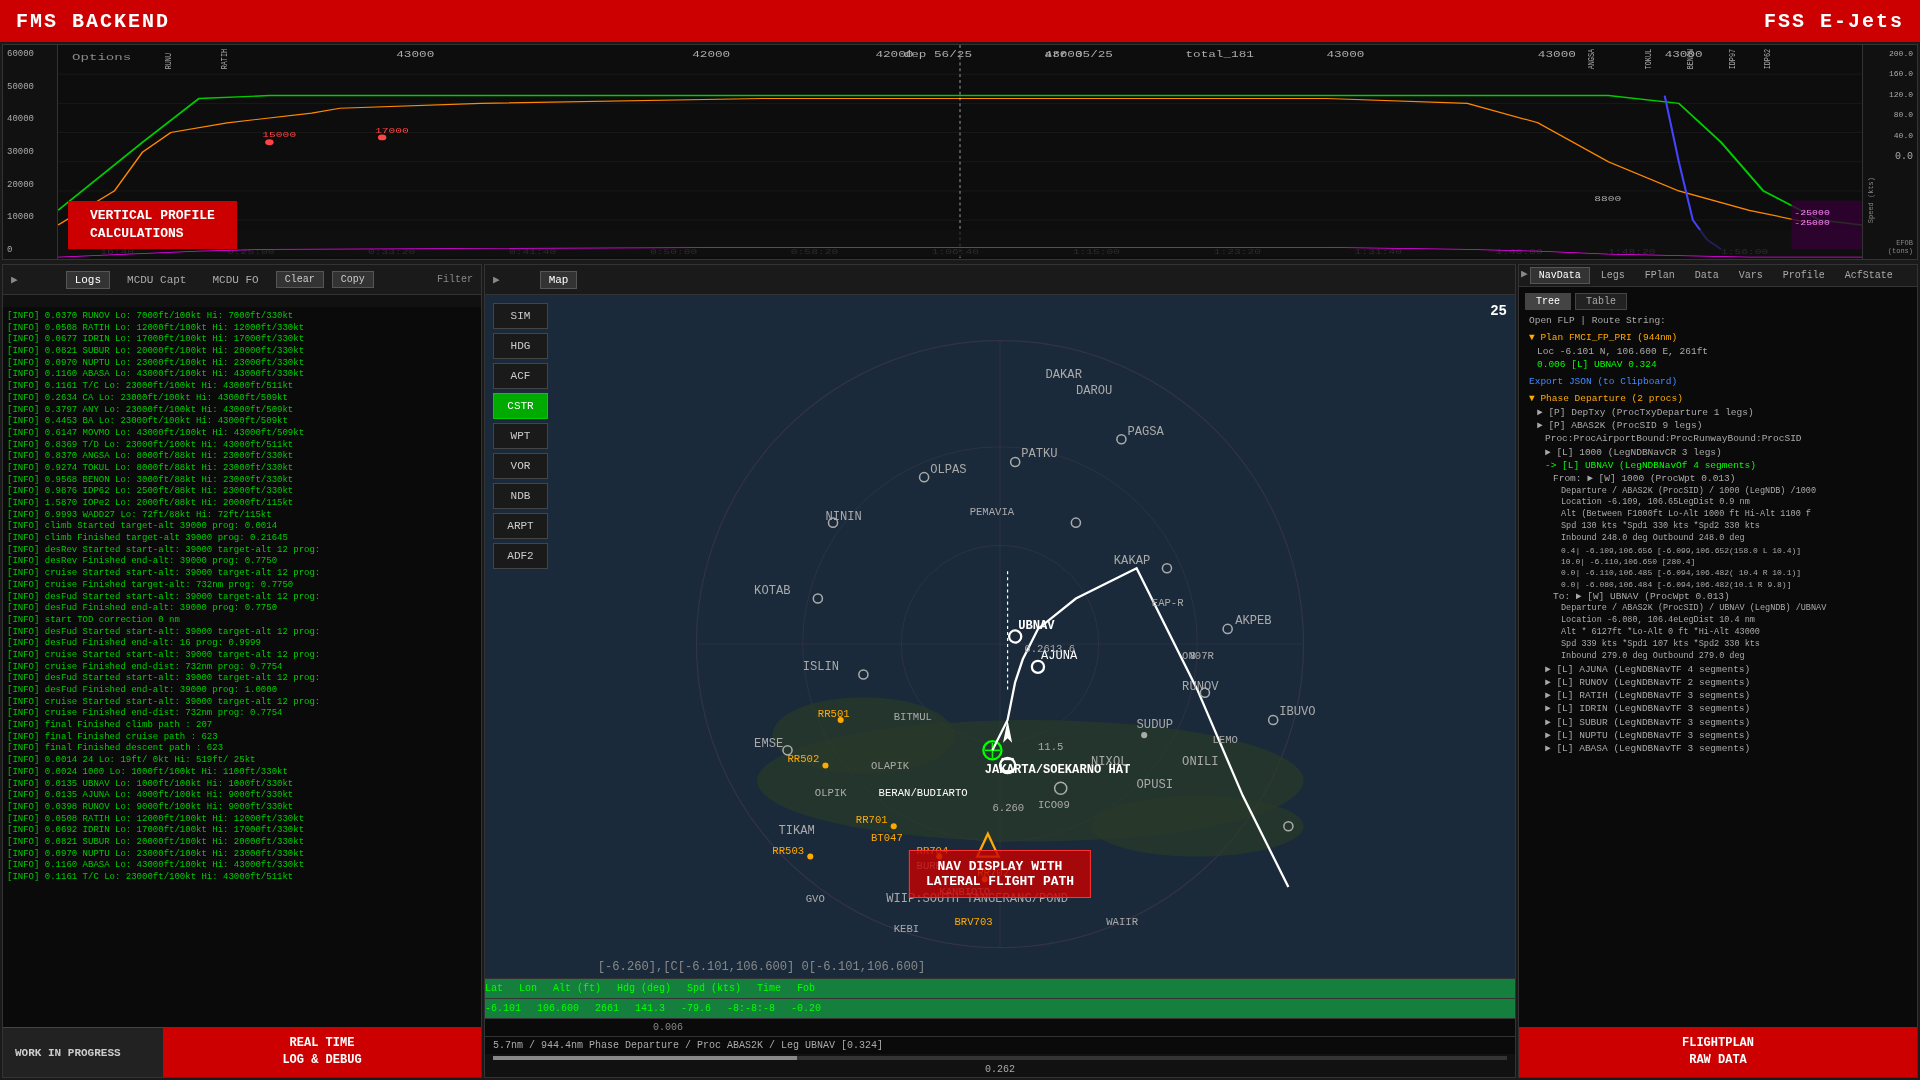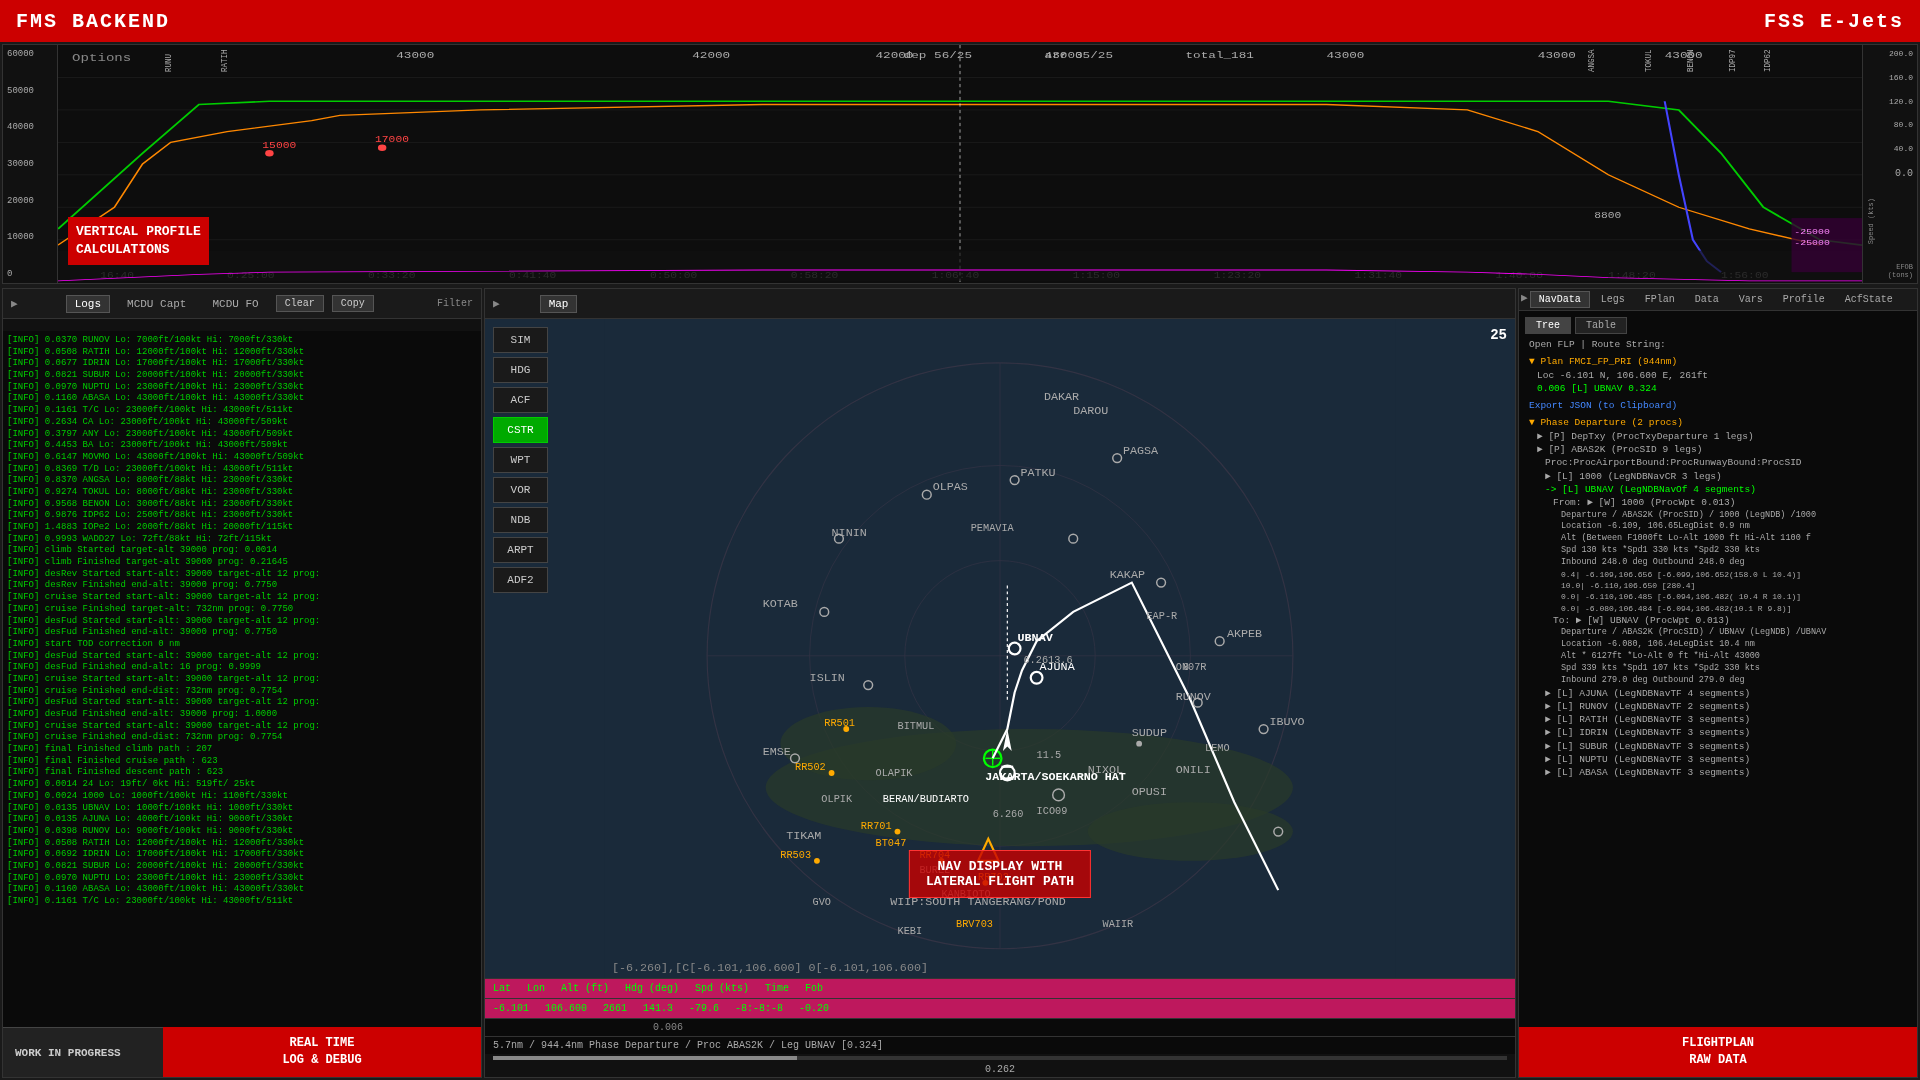--- a/index.html
+++ b/index.html
@@ -37,36 +37,36 @@
 
     
     .main-content {
       display: flex;
       flex-direction: column;
       height: calc(1080px - 42px);
     }
 
     
     .vertical-profile {
-      height: 240px;
+      height: 216px;
       background: #0a0a0a;
       border: 1px solid #333;
       display: flex;
       position: relative;
       margin: 2px;
     }
     .vp-label {
       position: absolute;
-      bottom: 18px;
+      bottom: 10px;
       left: 10px;
       background: #cc0000;
       color: white;
       font-weight: bold;
       font-size: 13px;
-      padding: 6px 8px;
+      padding: 6px 22px;
       line-height: 1.4;
     }
     .vp-chart {
       flex: 1;
       background: #0d0d0d;
       position: relative;
       overflow: hidden;
     }
     .vp-y-axis {
       width: 55px;
@@ -239,23 +239,23 @@
       transform: translateX(-50%);
       background: rgba(200,0,0,0.8);
       color: white;
       padding: 8px 16px;
       font-weight: bold;
       font-size: 13px;
       text-align: center;
       border: 1px solid #ff3333;
     }
     .map-info-bar {
-      background: #be185d;
+      background: #15803d;
       border-top: 1px solid #333;
-      padding: 4px 8px;
+      padding: 4px 0;
       display: flex;
       gap: 16px;
       font-size: 10px;
       color: #aaa;
     }
     .map-info-bar span { color: #00ff00; }
     .map-coords {
       background: #0a0a0a;
       border-top: 1px solid #333;
       padding: 3px 8px;
@@ -508,21 +508,21 @@
         <div class="log-line">[INFO]  0.1161   T/C Lo: 23000ft/100kt Hi: 43000ft/511kt</div>
         <div class="log-line">[INFO]  0.2634    CA Lo: 23000ft/100kt Hi: 43000ft/509kt</div>
         <div class="log-line">[INFO]  0.3797   ANY Lo: 23000ft/100kt Hi: 43000ft/509kt</div>
         <div class="log-line">[INFO]  0.4453    BA Lo: 23000ft/100kt Hi: 43000ft/509kt</div>
         <div class="log-line">[INFO]  0.6147  MOVMO Lo: 43000ft/100kt Hi: 43000ft/509kt</div>
         <div class="log-line">[INFO]  0.8369   T/D Lo: 23000ft/100kt Hi: 43000ft/511kt</div>
         <div class="log-line">[INFO]  0.8370  ANGSA Lo:  8000ft/88kt Hi: 23000ft/330kt</div>
         <div class="log-line">[INFO]  0.9274  TOKUL Lo:  8000ft/88kt Hi: 23000ft/330kt</div>
         <div class="log-line">[INFO]  0.9568  BENON Lo:  3000ft/88kt Hi: 23000ft/330kt</div>
         <div class="log-line">[INFO]  0.9876  IDP62 Lo:  2500ft/88kt Hi: 23000ft/330kt</div>
-        <div class="log-line">[INFO]  1.4883  IOPe2 Lo:  2000ft/88kt Hi: 20000ft/115kt</div>
+        <div class="log-line">[INFO]  1.5870  IOPe2 Lo:  2000ft/88kt Hi: 20000ft/115kt</div>
         <div class="log-line">[INFO]  0.9993  WADD27 Lo:   72ft/88kt Hi:   72ft/115kt</div>
         <div class="log-line">[INFO]  climb  Started target-alt 39000 prog: 0.0014</div>
         <div class="log-line">[INFO]  climb  Finished target-alt 39000 prog: 0.21645</div>
         <div class="log-line">[INFO]  desRev Started start-alt: 39000 target-alt 12 prog:</div>
         <div class="log-line">[INFO]  desRev Finished end-alt: 39000 prog: 0.7750</div>
         <div class="log-line">[INFO]  cruise Started start-alt: 39000 target-alt 12 prog:</div>
         <div class="log-line">[INFO]  cruise Finished target-alt: 732nm prog: 0.7750</div>
         <div class="log-line">[INFO]  desFud Started start-alt: 39000 target-alt 12 prog:</div>
         <div class="log-line">[INFO]  desFud Finished end-alt: 39000 prog: 0.7750</div>
         <div class="log-line">[INFO]  start  TOD correction 0 nm</div>

